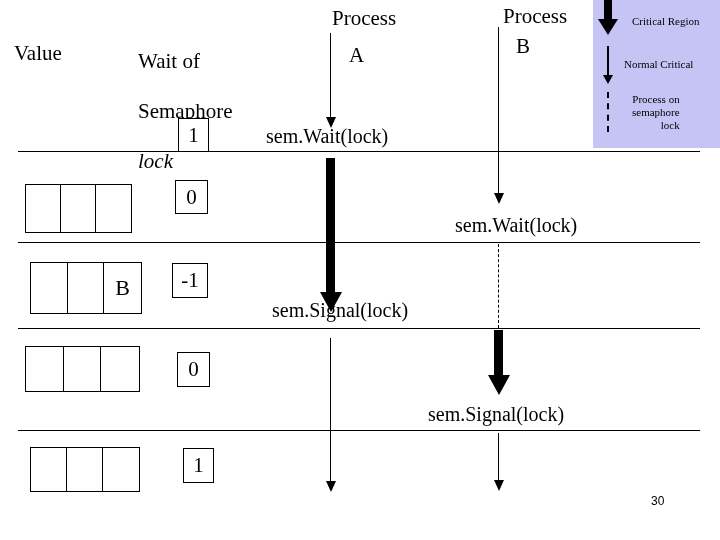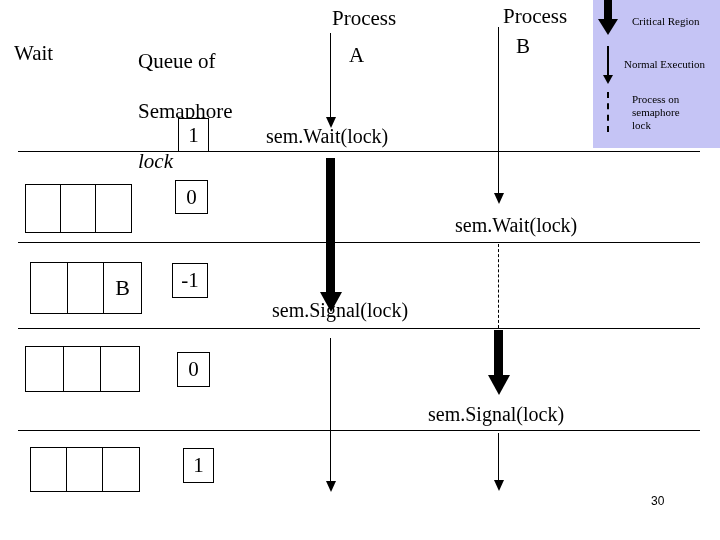--- a/index.html
+++ b/index.html
@@ -43,43 +43,43 @@
   .head-thin{position:absolute;width:0;height:0;
              border-left:5px solid transparent;border-right:5px solid transparent;
              border-top:11px solid #000;}
   .head-thick{position:absolute;width:0;height:0;
               border-left:11px solid transparent;border-right:11px solid transparent;
               border-top:20px solid #000;}
 
   
   #legend{position:absolute;background:#c5c4f5;}
   .lg-label{position:absolute;font-family:"Liberation Serif", serif;font-size:11px;
-            line-height:13px;white-space:pre-line;}
+            line-height:13px;white-space:pre-line;text-align:right;}
   .lg-thickline{position:absolute;border-left:8px solid #000;width:0;}
   .lg-thinline{position:absolute;border-left:2px solid #000;width:0;}
   .lg-dashline{position:absolute;border-left:2px dashed #000;width:0;}
   .lg-head-thick{position:absolute;width:0;height:0;
                  border-left:10px solid transparent;border-right:10px solid transparent;
                  border-top:16px solid #000;}
   .lg-head-thin{position:absolute;width:0;height:0;
                 border-left:5px solid transparent;border-right:5px solid transparent;
                 border-top:9px solid #000;}
 
   
   #pageno{position:absolute;font-family:"Liberation Sans", sans-serif;font-size:12px;}
 </style>
 </head>
 <body>
 
 <div id="stage">
 
-  <div class="txt serif hdr" style="left:14px;top:42px;">Wait</div>
+  <div class="txt serif hdr" style="left:14px;top:42px;">Value</div>
 
   <div class="hdr-multi serif" style="left:138px;top:24px;">
-    <span>Queue of</span><br>
+    <span>Wait of</span><br>
     <span>Semaphore</span><br>
     <span class="ital">lock</span>
   </div>
 
   <div class="txt serif hdr" style="left:332px;top:7px;">Process</div>
   <div class="txt serif hdr" style="left:349px;top:44px;">A</div>
 
   <div class="txt serif hdr" style="left:503px;top:5px;">Process</div>
   <div class="txt serif hdr" style="left:516px;top:35px;">B</div>
 
@@ -147,21 +147,21 @@
   <div class="txt serif" style="left:428px;top:404px;font-size:20px;">sem.Signal(lock)</div>
 
   <div id="legend" style="left:593px;top:0px;width:127px;height:148px;">
 
     <div class="lg-thickline" style="left:11px;top:0px;height:22px;"></div>
     <div class="lg-head-thick" style="left:5px;top:19px;"></div>
     <div class="lg-label" style="left:39px;top:15px;">Critical Region</div>
 
     <div class="lg-thinline" style="left:14px;top:46px;height:31px;"></div>
     <div class="lg-head-thin" style="left:10px;top:75px;"></div>
-    <div class="lg-label" style="left:31px;top:58px;">Normal Execution</div>
+    <div class="lg-label" style="left:31px;top:58px;">Normal Critical</div>
 
     <div class="lg-dashline" style="left:14px;top:92px;height:40px;"></div>
     <div class="lg-label" style="left: 39px; top: 93px; white-space: pre-line;">Process on
 semaphore
 lock</div>
   </div>
 
   <div id="pageno" style="left:651px;top:494px;">30</div>
 
 </div>

